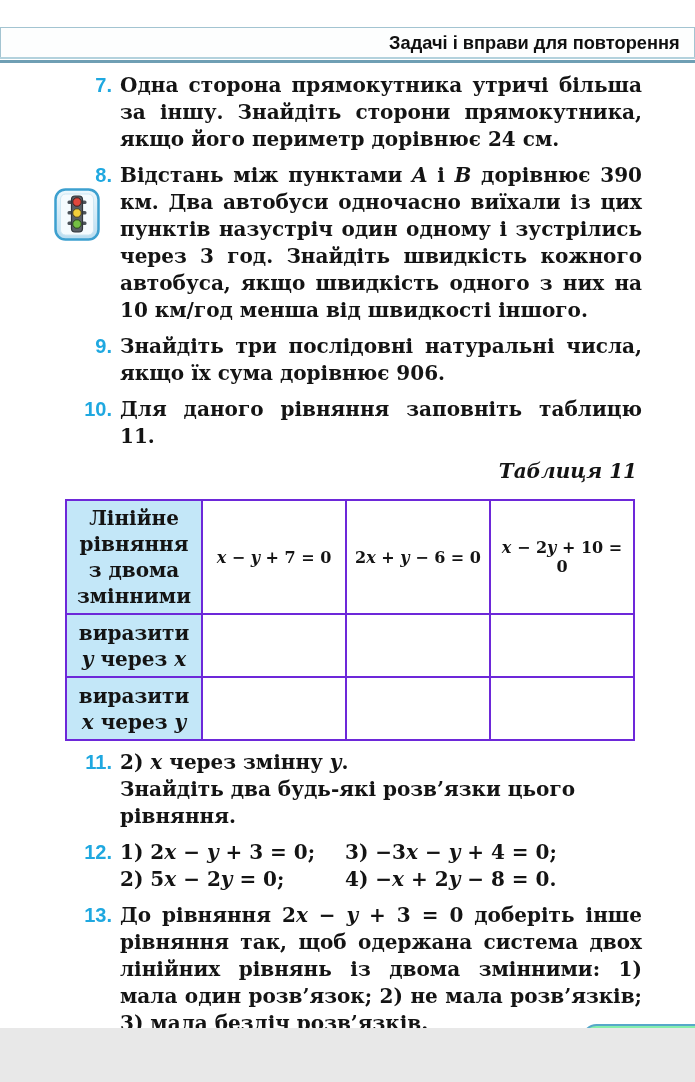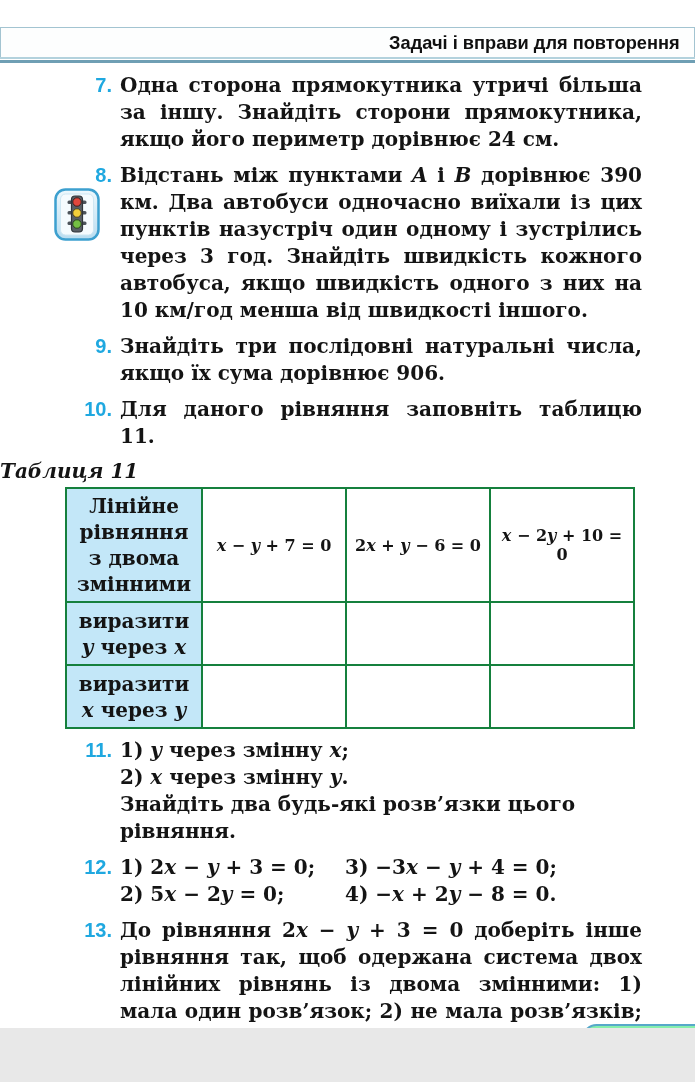--- a/index.html
+++ b/index.html
@@ -42,29 +42,29 @@
   .ex-body .line { text-align: left; }
   .two-col { display: grid; grid-template-columns: 225px 1fr; text-align: left; }
   .two-col span { display: block; }
   i { font-style: italic; }
 
   
   .ex-icon { position: absolute; left: -14px; top: 26px; width: 46px; height: 53px; }
 
   
   .table-caption {
-    margin: 2px 58px 4px 0; 
+    margin: 2px 58px 16px 0; text-align: right;
     font-style: italic; font-size: 20px; line-height: 24px; font-weight: bold;
   }
   table.eq-table {
     margin-left: 65px; width: 570px;
     border-collapse: collapse; table-layout: fixed;
   }
   .eq-table th, .eq-table td {
-    border: 2px solid #15803d; padding: 4px 4px; box-sizing: border-box;
+    border: 2px solid #6d28d9; padding: 4px 4px; box-sizing: border-box;
   }
   .eq-table th {
     width: 136px; background: #c3e7f8;
     font-size: 20px; line-height: 26px; font-weight: bold; text-align: center;
   }
   .eq-table td { text-align: center; font-size: 16px; }
   .eq-table tr.row-top th, .eq-table tr.row-top td { height: 110px; }
   .eq-table tr.row-mid th, .eq-table tr.row-mid td,
   .eq-table tr.row-bot th, .eq-table tr.row-bot td { height: 63px; }
   .after-table { height: 8px; }
@@ -155,21 +155,20 @@
         <td></td>
         <td></td>
       </tr>
     </tbody>
       </table>
     <div class="after-table"></div>
 
     <div class="ex">
       <div class="ex-num">11.</div>
       <div class="ex-body">
-        <div class="line">1) <i>y</i> через змінну <i>x</i>;</div>
         <div class="line">2) <i>x</i> через змінну <i>y</i>.</div>
         <div class="line">Знайдіть два будь-які розв’язки цього рівняння.</div>
       </div>
     </div>
 
     <div class="ex">
       <div class="ex-num">12.</div>
       <div class="ex-body">
         <div class="two-col">
           <span>1) 2<i>x</i> − <i>y</i> + 3 = 0;</span>

